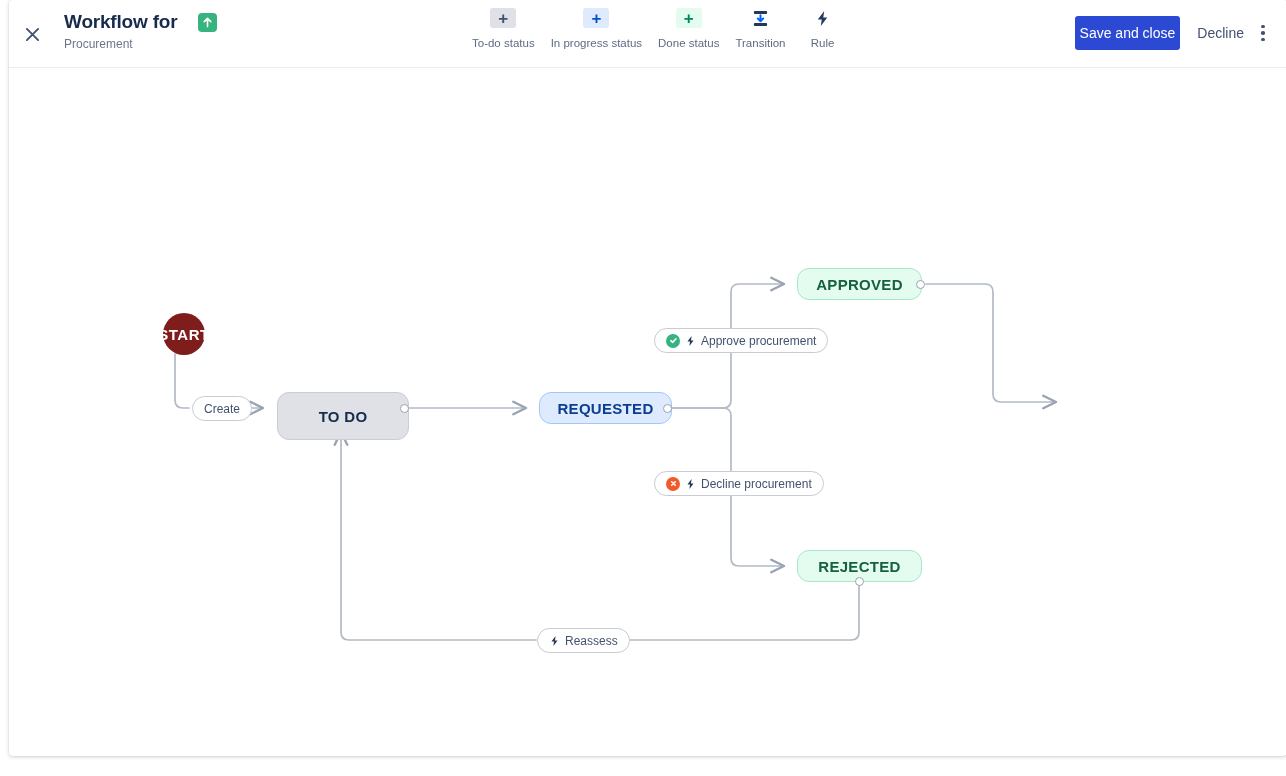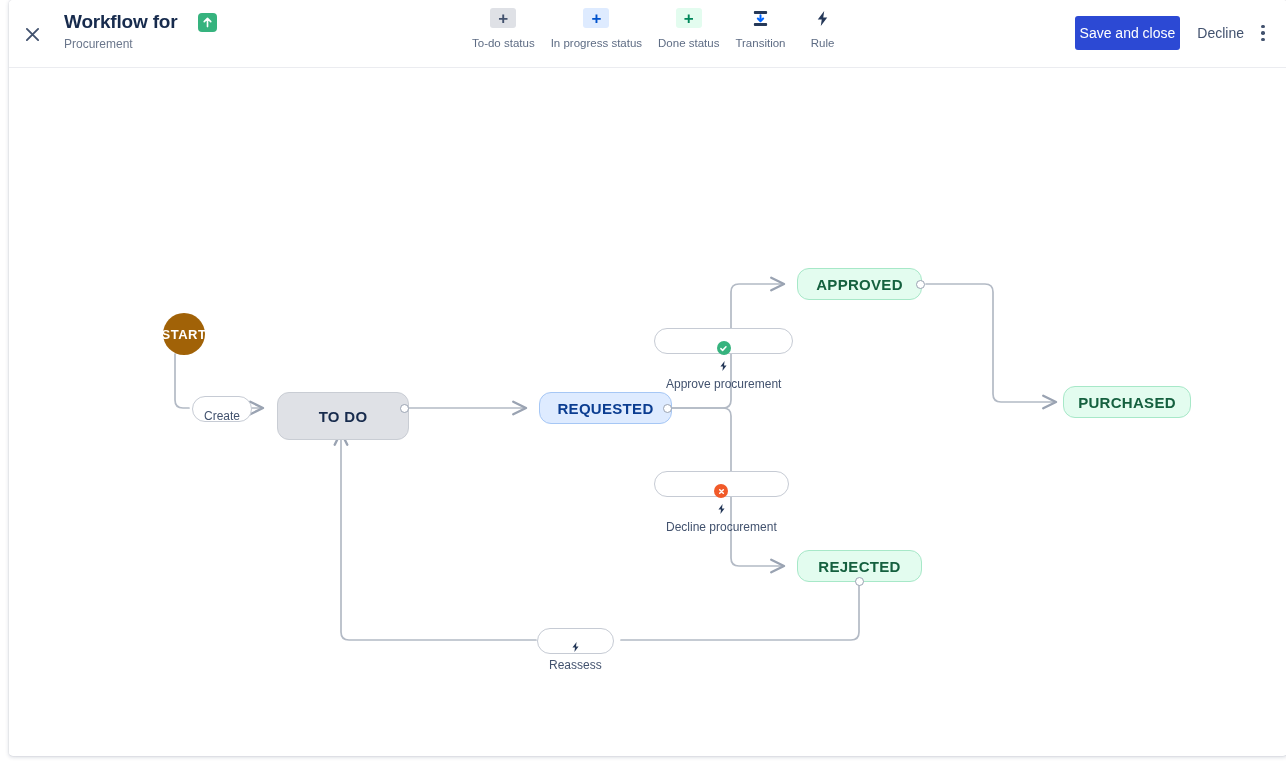--- a/index.html
+++ b/index.html
@@ -116,38 +116,38 @@
   }
   .node.inprog {
     background: #deebff; border: 1.5px solid #a6c7f5; color: #0b3d91;
   }
   .node.done {
     background: #e3fcef; border: 1.5px solid #a7e8c8; color: #15603f;
   }
   .start-node {
     position: absolute;
     width: 42px; height: 42px; border-radius: 50%;
-    background: #a16207; color: #ffffff;
+    background: #7f1d1d; color: #ffffff;
     display: flex; align-items: center; justify-content: center;
-    font-size: 13px; font-weight: bold; letter-spacing: 0.5px;
+    font-size: 15px; font-weight: bold; letter-spacing: 0.5px;
     cursor: pointer; user-select: none;
   }
   .port {
     position: absolute; width: 9px; height: 9px;
     border-radius: 50%; background: #ffffff;
     border: 1.5px solid #9aa3b2; cursor: pointer;
   }
 
   .pill {
     position: absolute;
     display: flex; align-items: center; gap: 5px;
     background: #ffffff; border: 1.3px solid #c6cbd4;
-    border-radius: 14px; height: 25px; padding: 12px 11px;
+    border-radius: 14px; height: 25px; padding: 0 11px;
     font-size: 12px; color: #42526e; white-space: nowrap;
-    cursor: pointer; user-select: none; flex-direction: column;
+    cursor: pointer; user-select: none;
   }
   .pill .lbl { line-height: 14px; }
   .badge { width: 14px; height: 14px; border-radius: 50%;
            display: inline-flex; align-items: center; justify-content: center; flex: 0 0 auto; }
   .badge.ok  { background: #36b37e; }
   .badge.no  { background: #f15a29; }
   .badge svg { width: 9px; height: 9px; }
   .bolt { width: 11px; height: 12px; flex: 0 0 auto; display: inline-flex; }
   .bolt svg { width: 11px; height: 12px; }
 </style>
@@ -262,21 +262,20 @@
 
     <div class="node inprog" style="left:530px; top:324px; width:133px; height:32px;">REQUESTED</div>
     <div class="port" style="left:654px; top:336px;"></div>
 
     <div class="node done" style="left:788px; top:200px; width:125px; height:32px;">APPROVED</div>
     <div class="port" style="left:907px; top:212px;"></div>
 
     <div class="node done" style="left:788px; top:482px; width:125px; height:32px;">REJECTED</div>
     <div class="port" style="left:846px; top:509px;"></div>
 
-    <div class="node done" style="left:1054px; top:318px; width:128px; height:32px;">PURCHASED</div>
 
     <div class="pill" style="left:183px; top:328px;">
       <span class="lbl">Create</span>
     </div>
 
     <div class="pill" style="left:645px; top:260px;">
       <span class="badge ok">
         <svg viewBox="0 0 12 12" fill="none" stroke="#ffffff" stroke-width="2" stroke-linecap="round" stroke-linejoin="round">
           <path d="M2.5 6.2 L4.8 8.5 L9.3 3.6"></path>
         </svg>

